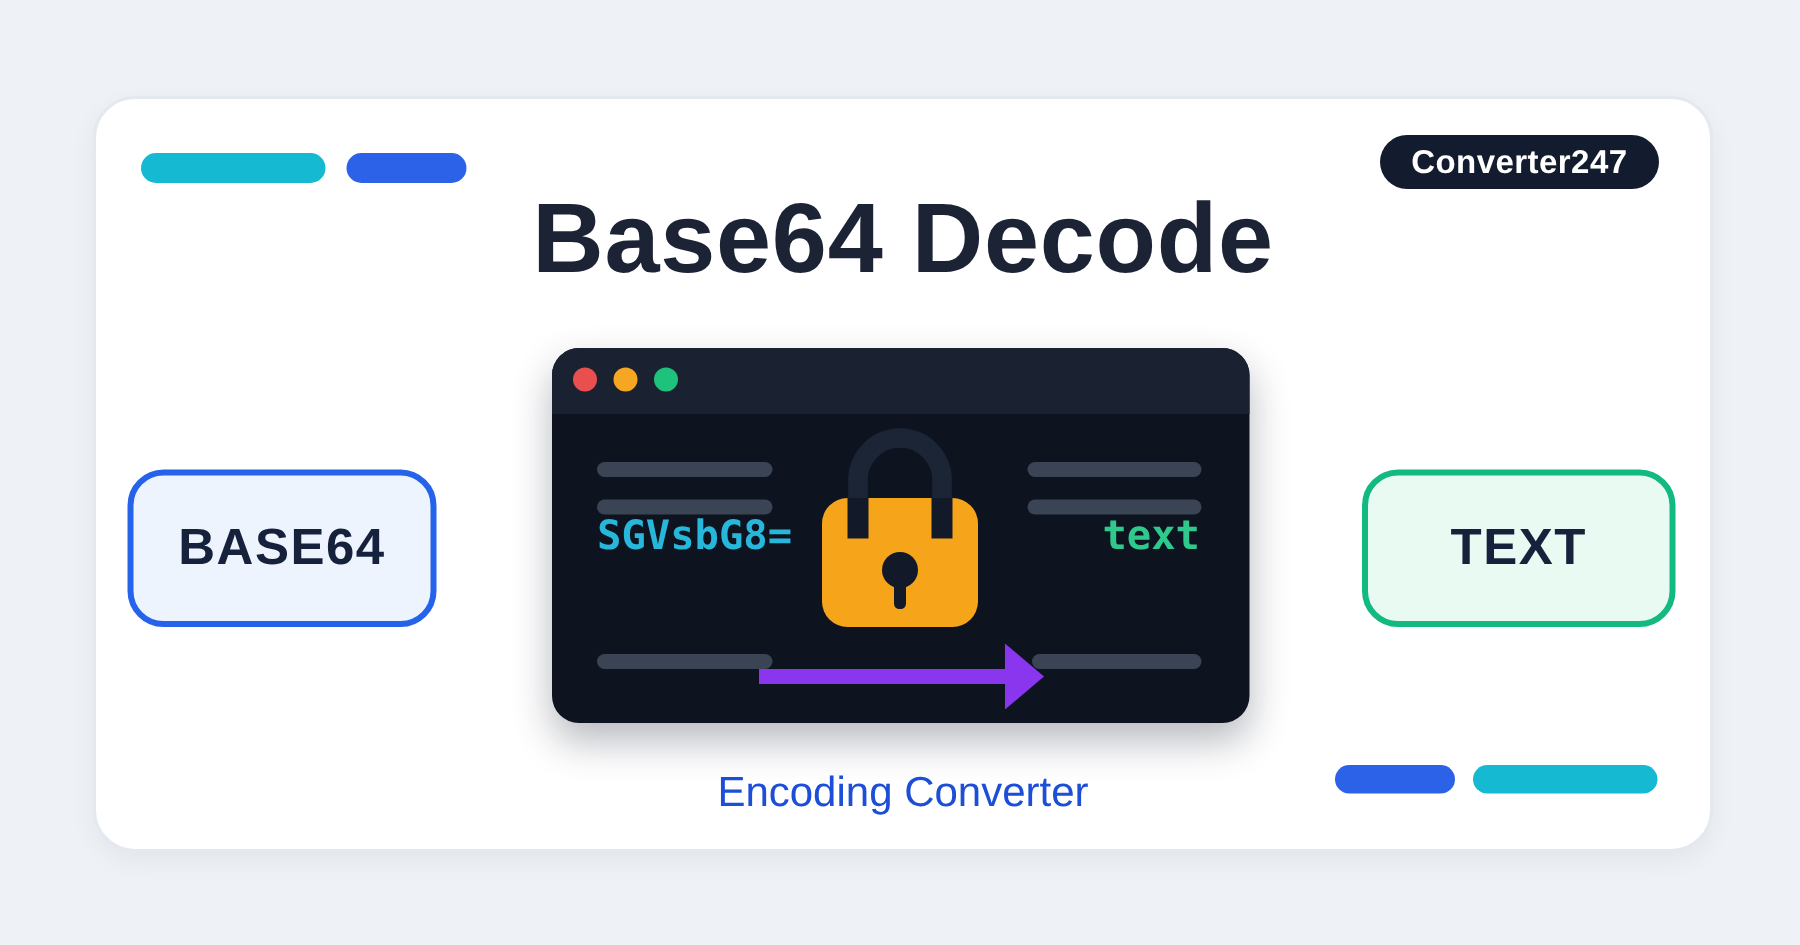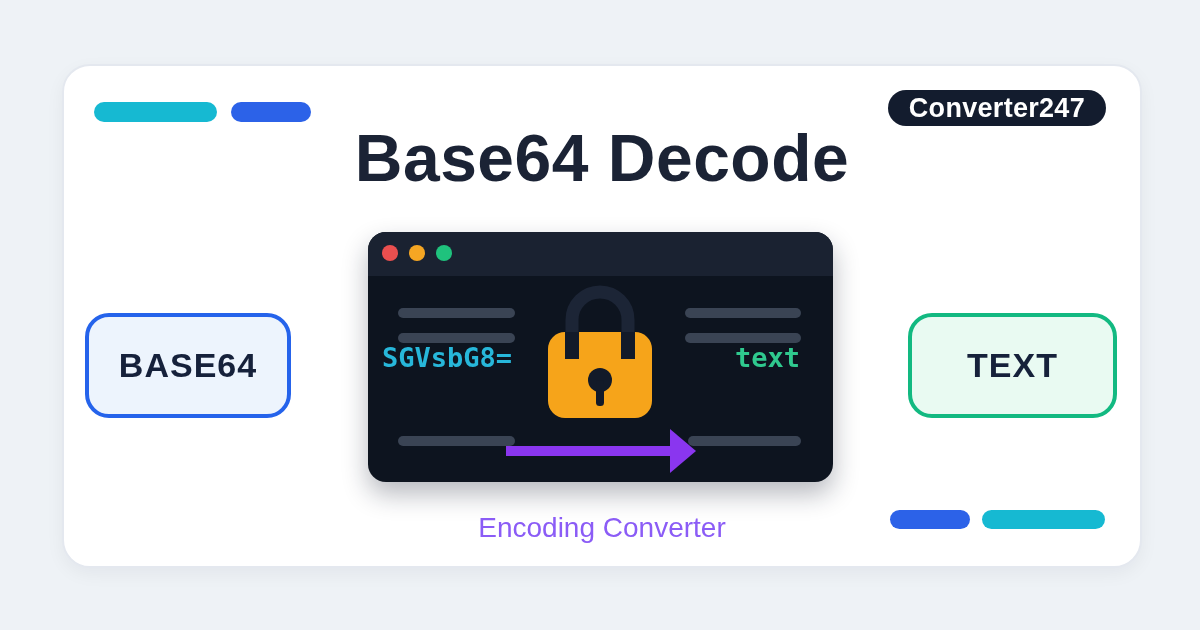--- a/index.html
+++ b/index.html
@@ -18,21 +18,21 @@
   .pill.cyan { background: #16b9d2; }
   .pill.blue { background: #2c62e8; }
   .pill-tl-1 { left: 30px;  top: 36px;  width: 123px; }
   .pill-tl-2 { left: 167px; top: 36px;  width: 80px; }
   .pill-br-1 { left: 826px; top: 444px; width: 80px;  height: 19px; }
   .pill-br-2 { left: 918px; top: 444px; width: 123px; height: 19px; }
   .badge {
     position: absolute; right: 34px; top: 24px; height: 36px;
     background: #131c2e; color: #ffffff; border-radius: 18px;
     display: flex; align-items: center; padding: 5px 21px;
-    font-size: 27px; font-weight: 700; letter-spacing: 0.3px;
+    font-size: 22px; font-weight: 700; letter-spacing: 0.3px;
   }
   .title {
     position: absolute; left: 0; right: 0; top: 56px;
     text-align: center; font-size: 66px; font-weight: 700;
     color: #1b2335; letter-spacing: 0.5px; line-height: 1.1;
   }
   
   .terminal {
     position: absolute; left: 304px; top: 166px; width: 465px; height: 250px;
     background: #0d141f; border-radius: 18px;
@@ -51,35 +51,35 @@
   .bar-l2 { left: 30px;  top: 101px; width: 117px; }
   .bar-r1 { left: 317px; top: 76px;  width: 116px; }
   .bar-r2 { left: 317px; top: 101px; width: 116px; }
   .bar-bl { left: 30px;  top: 204px; width: 117px; }
   .bar-br { left: 320px; top: 204px; width: 113px; }
   .code {
     position: absolute; top: 110px;
     font-family: "DejaVu Sans Mono", monospace;
     font-size: 27px; font-weight: 700;
   }
-  .code.encoded { left: 14px;  color: #27b7da; }
+  .code.encoded { left: 30px;  color: #27b7da; }
   .code.decoded { right: 33px; color: #2fc98e; }
   .lock  { position: absolute; left: 180px; top: 44px; }
   .arrow { position: absolute; left: 138px; top: 197px; }
   
   .io-box {
     position: absolute; top: 247px; height: 105px; border-radius: 24px;
     display: flex; align-items: center; justify-content: center;
     font-size: 34px; font-weight: 700; color: #16213b; letter-spacing: 1px;
   }
   .io-box.source { left: 21px;  width: 206px; border: 4px solid #2563eb; background: #edf4fd; }
   .io-box.target { left: 844px; width: 209px; border: 4px solid #12b981; background: #e9faf2; }
   .subtitle {
     position: absolute; left: 0; right: 0; top: 446px;
-    text-align: center; font-size: 28px; color: #8b5cf6;
+    text-align: center; font-size: 28px; color: #1d4ed8;
   }
 </style>
 </head>
 <body>
 
 <div class="card">
 
   <span class="pill cyan pill-tl-1"></span>
   <span class="pill blue pill-tl-2"></span>
 

